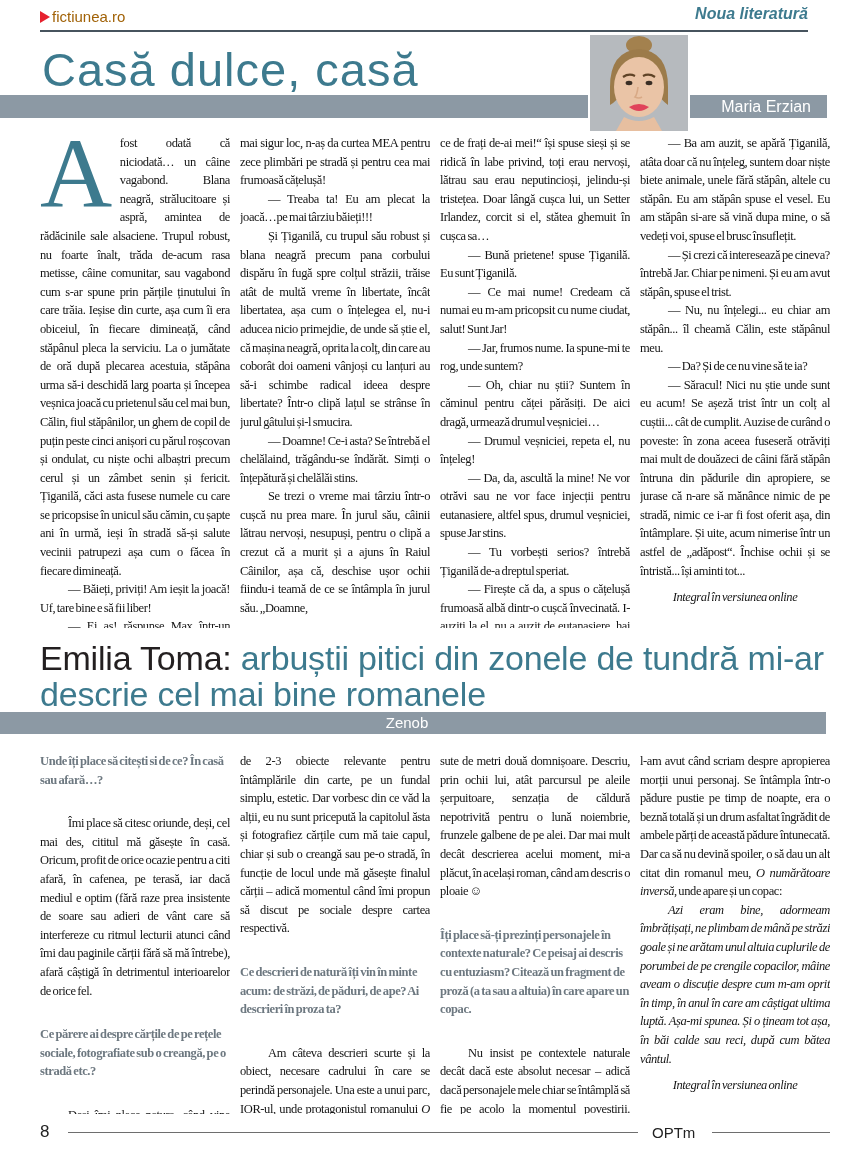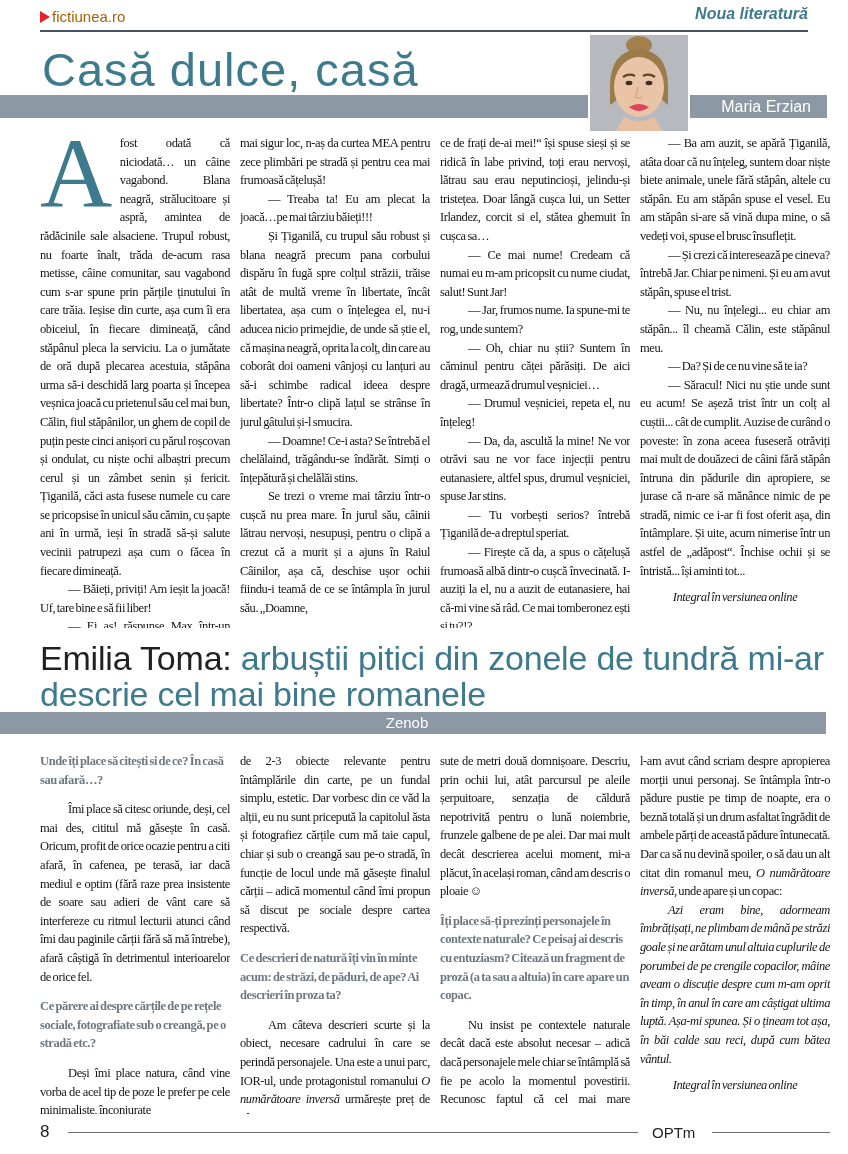--- a/index.html
+++ b/index.html
@@ -37,21 +37,21 @@
     text-align:right;padding-right:16px;box-sizing:border-box;}
 
   
   .cols{position:absolute;left:40px;display:flex;gap:10px;overflow:hidden;}
   .cols.story{top:134px;width:792px;height:494px;}
   .cols.interview{top:752px;width:792px;height:362px;}
   .col{width:190px;flex:0 0 190px;overflow:hidden;}
   .col p{margin:0;font-size:12.5px;line-height:18.6px;text-align:justify;
     letter-spacing:-0.4px;word-spacing:-1.1px;}
   .col p.ind{text-indent:28px;}
-  .col p.q{color:var(--qgray);font-weight:bold;margin:11px 0;text-align:left;}
+  .col p.q{color:var(--qgray);font-weight:bold;margin:25px 0;text-align:left;}
   .col p.ital{font-style:italic;}
   .col p.note{text-align:center;font-style:italic;margin-top:8px;text-indent:0;}
   .col p:first-child{margin-top:0;}
   .dropcap{float:left;font-size:100px;line-height:76px;height:76px;margin:2px 8px 0 0;
     color:var(--teal);font-family:"Liberation Serif", serif;}
 
   
   .iv-title{position:absolute;left:40px;top:640px;width:800px;
     font-family:"Liberation Sans", sans-serif;font-weight:400;
     font-size:34px;line-height:36px;letter-spacing:-0.2px;}
@@ -109,20 +109,21 @@
       </div>
       <div class="col">
         <p class=""><span>mai sigur loc, n-aș da curtea MEA pentru zece plimbări pe stradă și pentru cea mai frumoasă cățelușă!</span></p>
         <p class="ind"><span>— Treaba ta! Eu am plecat la joacă…pe mai târziu băieți!!!</span></p>
         <p class="ind"><span>Și Țiganilă, cu trupul său robust și blana neagră precum pana corbului dispăru în fugă spre colțul străzii, trăise atât de multă vreme în libertate, încât libertatea, așa cum o înțelegea el, nu-i aducea nicio primejdie, de unde să știe el, că mașina neagră, oprita la colț, din care au coborât doi oameni vânjoși cu lanțuri au să-i schimbe radical ideea despre libertate? Într-o clipă lațul se strânse în jurul gâtului și-l smucira.</span></p>
         <p class="ind"><span>— Doamne! Ce-i asta? Se întrebă el chelălaind, trăgându-se îndărăt. Simți o înțepătură și chelălăi stins.</span></p>
         <p class="ind"><span>Se trezi o vreme mai târziu într-o cușcă nu prea mare. În jurul său, câinii lătrau nervoși, nesupuși, pentru o clipă a crezut că a murit și a ajuns în Raiul Câinilor, așa că, deschise ușor ochii fiindu-i teamă de ce se întâmpla în jurul său. „Doamne,</span></p>
       </div>
       <div class="col">
         <p class=""><span>ce de frați de-ai mei!“ își spuse sieși și se ridică în labe privind, toți erau nervoși, lătrau sau erau neputincioși, jelindu-și tristețea. Doar lângă cușca lui, un Setter Irlandez, corcit si el, stătea ghemuit în cușca sa…</span></p>
+        <p class="ind"><span>— Bună prietene! spuse Țiganilă. Eu sunt Țiganilă.</span></p>
         <p class="ind"><span>— Ce mai nume! Credeam că numai eu m-am pricopsit cu nume ciudat, salut! Sunt Jar!</span></p>
         <p class="ind"><span>— Jar, frumos nume. Ia spune-mi te rog, unde suntem?</span></p>
         <p class="ind"><span>— Oh, chiar nu știi? Suntem în căminul pentru căței părăsiți. De aici dragă, urmează drumul veșniciei…</span></p>
         <p class="ind"><span>— Drumul veșniciei, repeta el, nu înțeleg!</span></p>
         <p class="ind"><span>— Da, da, ascultă la mine! Ne vor otrăvi sau ne vor face injecții pentru eutanasiere, altfel spus, drumul veșniciei, spuse Jar stins.</span></p>
         <p class="ind"><span>— Tu vorbești serios? întrebă Țiganilă de-a dreptul speriat.</span></p>
         <p class="ind"><span>— Firește că da, a spus o cățelușă frumoasă albă dintr-o cușcă învecinată. I-auziți la el, nu a auzit de eutanasiere, hai că-mi vine să râd. Ce mai tomberonez ești și tu?!?</span></p>
       </div>
       <div class="col">
         <p class="ind"><span>— Ba am auzit, se apără Țiganilă, atâta doar că nu înțeleg, suntem doar niște biete animale, unele fără stăpân, altele cu stăpân. Eu am stăpân spuse el vesel. Eu am stăpân si-are să vină dupa mine, o să vedeți voi, spuse el brusc însuflețit.</span></p>

